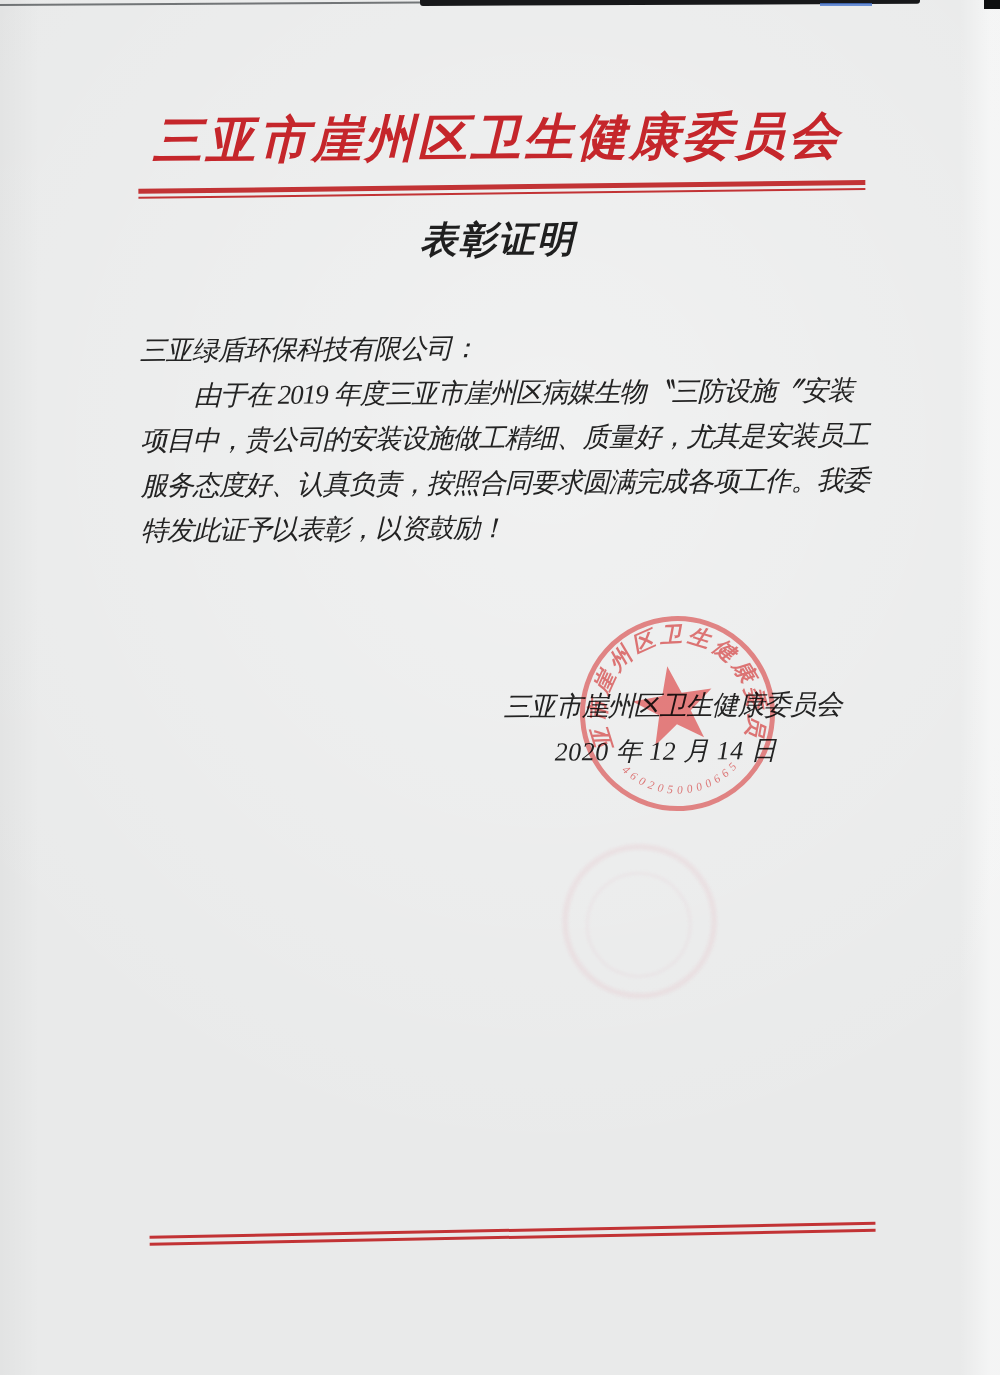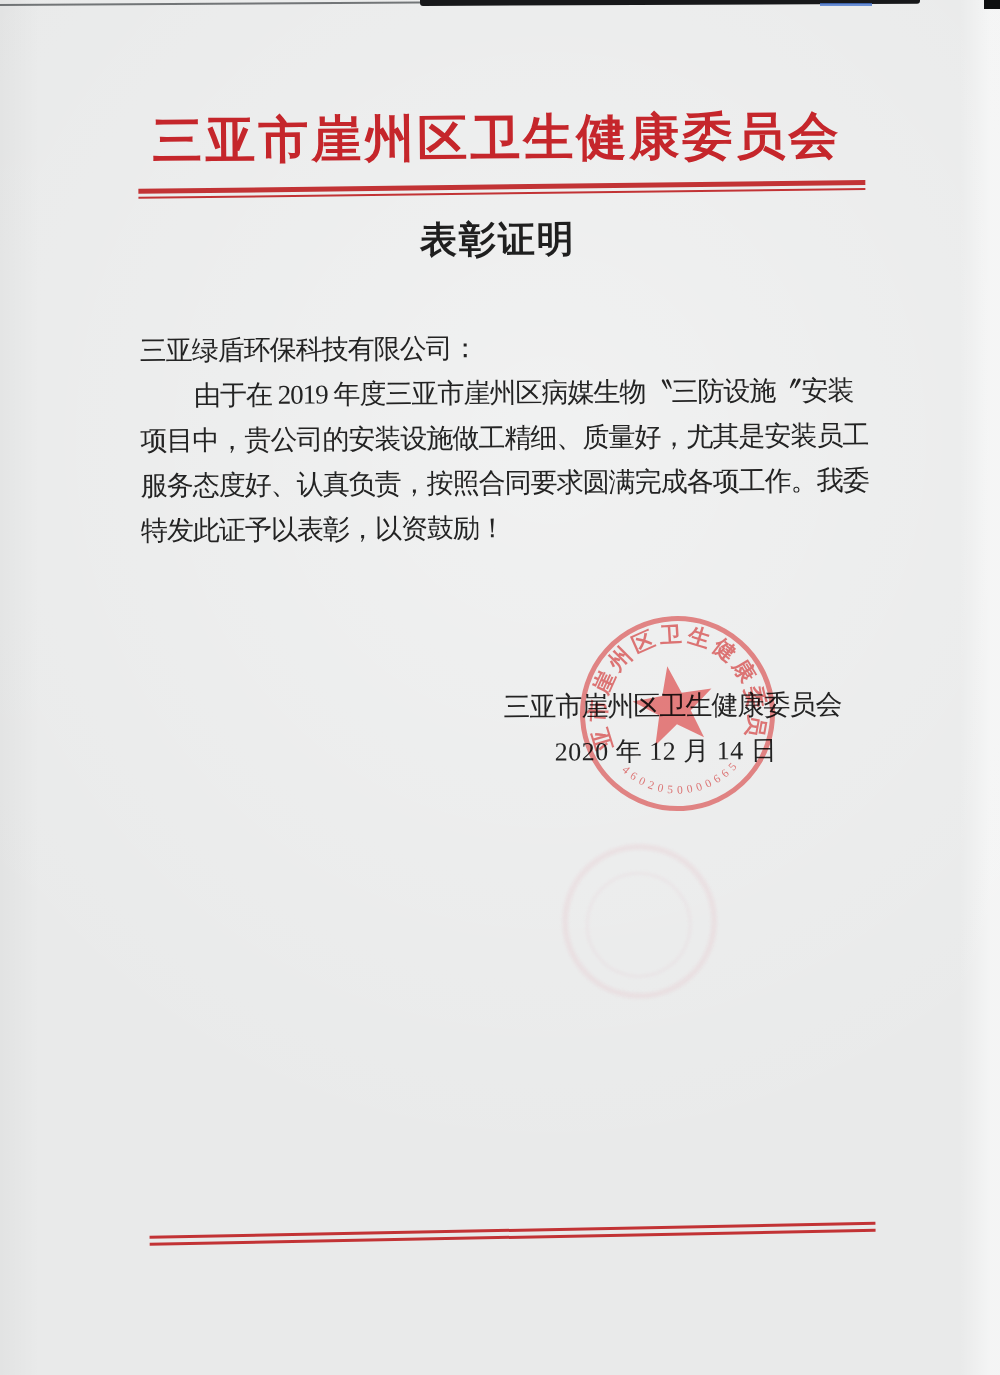--- a/index.html
+++ b/index.html
@@ -9,21 +9,21 @@
     --stamp-red:#dd6a6a;
     --paper:#e9eaea;
   }
   *{margin:0;padding:0;box-sizing:border-box;}
   body{width:1000px;height:1375px;overflow:hidden;background:#dcdddd;
        font-family:"Liberation Serif","DejaVu Serif",serif;}
   .page{position:relative;width:1000px;height:1375px;overflow:hidden;
         background:
           radial-gradient(ellipse 120% 90% at 55% 32%, rgba(255,255,255,0.35) 0%, rgba(255,255,255,0) 60%),
           linear-gradient(to right, rgba(0,0,0,0.03) 0%, rgba(0,0,0,0) 4%, rgba(0,0,0,0) 96%, rgba(255,255,255,0.5) 99%),
-          var(--paper);}
+          var(--paper); font-style: italic;}
   
   .edge-thin{position:absolute;top:4px;left:0;width:46%;height:2px;background:#4a4d50;opacity:.75;
              transform:rotate(-0.35deg);transform-origin:left center;}
   .edge-band{position:absolute;top:0;left:42%;width:50%;height:6px;background:#17181a;
              transform:rotate(-0.25deg);transform-origin:left top;border-radius:0 0 3px 3px;}
   .edge-blue{position:absolute;top:3px;left:82%;width:52px;height:3px;background:#4a78cf;opacity:.8;}
   .edge-corner{position:absolute;top:0;right:0;width:16px;height:9px;background:#0e0f10;}
   
   .content{position:absolute;inset:0;transform:rotate(-0.45deg);transform-origin:50% 38%;}
 

